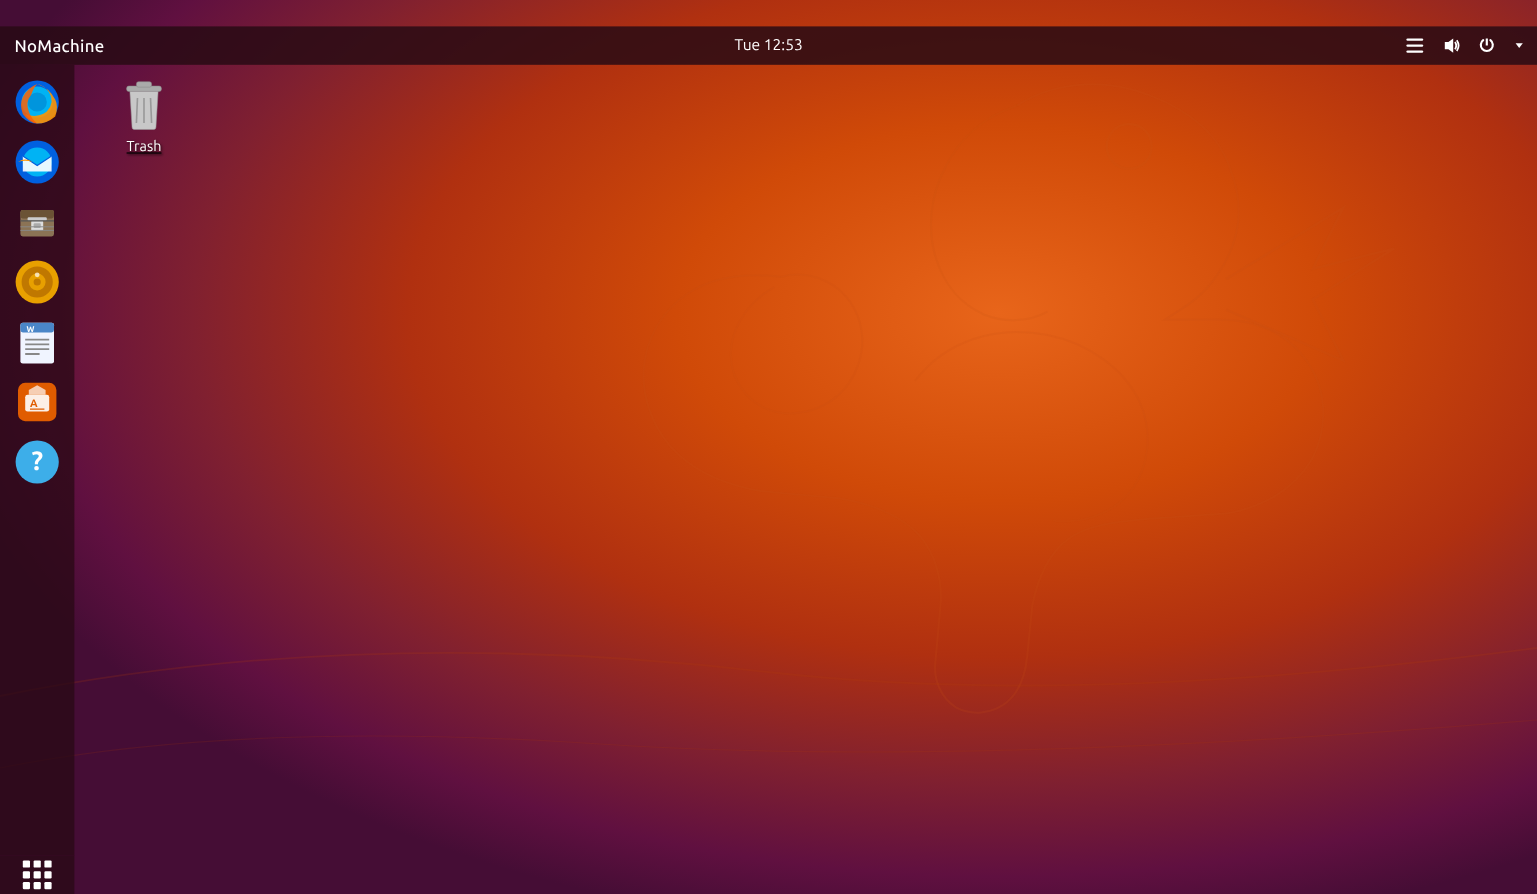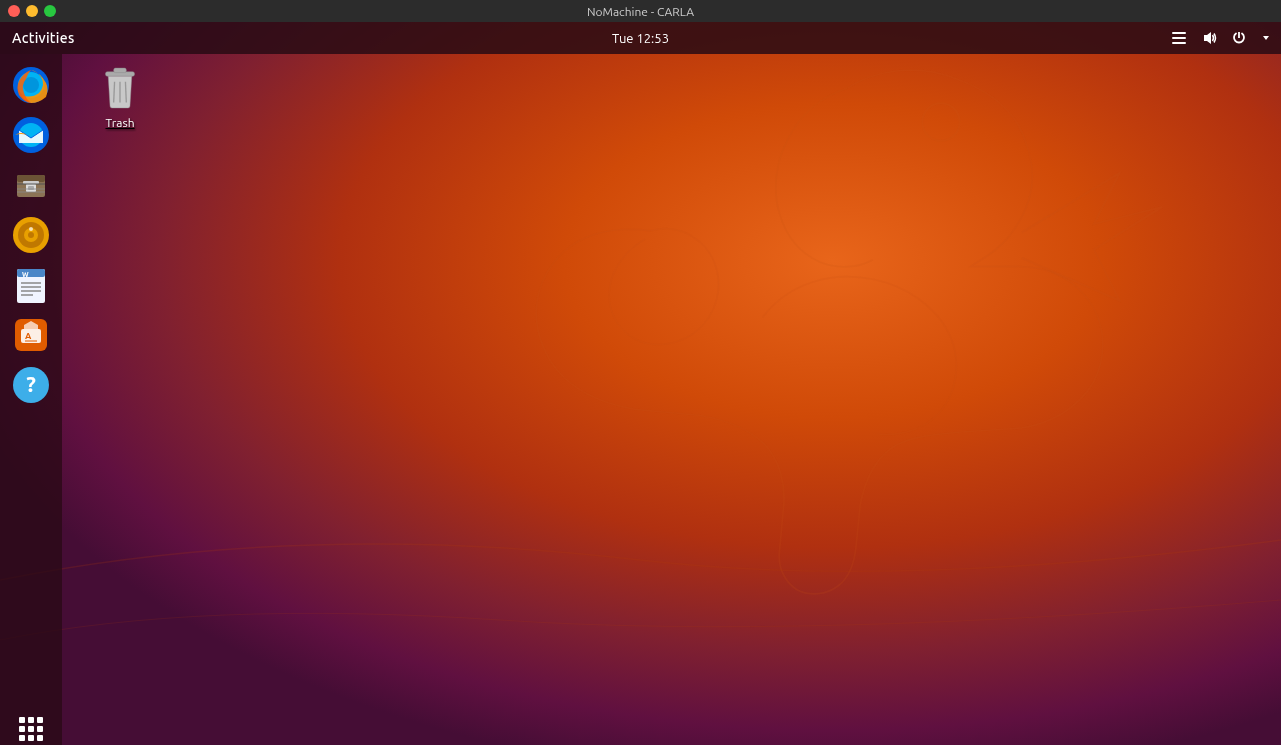--- a/index.html
+++ b/index.html
@@ -250,31 +250,23 @@
 
       <path d="M 550,80 C 520,90 495,110 480,140 C 465,168 462,200 470,228 C 478,255 495,275 518,285 C 538,293 562,292 580,282" stroke-width="2" opacity="0.45"></path>
 
       <path d="M 318,248 C 340,242 360,248 375,260 C 392,274 400,296 398,318 C 395,342 382,362 362,373 C 342,384 316,385 298,374 C 278,362 267,340 270,316 C 273,292 290,270 312,258" stroke-width="2" opacity="0.4"></path>
     </g>
 
     <path d="M 0,580 Q 300,520 640,560 Q 900,590 1281,540" stroke="rgba(180,60,10,0.2)" stroke-width="1.5" fill="none"></path>
     <path d="M 0,640 Q 200,600 500,620 Q 800,640 1281,600" stroke="rgba(180,60,10,0.15)" stroke-width="1" fill="none"></path>
   </svg>
 
-  <div id="titlebar">
-    <div id="titlebar-buttons">
-      <div class="titlebar-btn btn-close"></div>
-      <div class="titlebar-btn btn-minimize"></div>
-      <div class="titlebar-btn btn-maximize"></div>
-    </div>
-    <span id="titlebar-title">NoMachine - CARLA</span>
-  </div>
 
   <div id="top-panel">
-    <div id="activities-btn">Activities</div>
+    <div id="activities-btn">NoMachine</div>
     <div id="panel-clock">Tue 12:53</div>
     <div id="panel-right">
 
       <div class="panel-icon">
         <svg width="16" height="16" viewBox="0 0 16 16" fill="white">
           <rect x="1" y="2" width="14" height="2" rx="1"></rect>
           <rect x="1" y="7" width="14" height="2" rx="1"></rect>
           <rect x="1" y="12" width="14" height="2" rx="1"></rect>
         </svg>
       </div>

